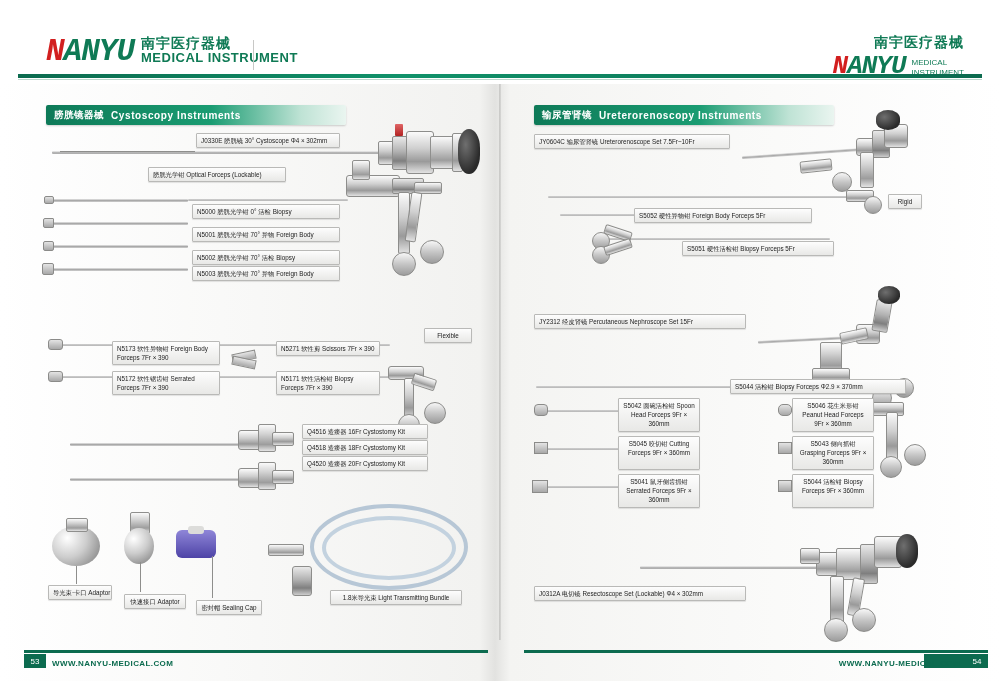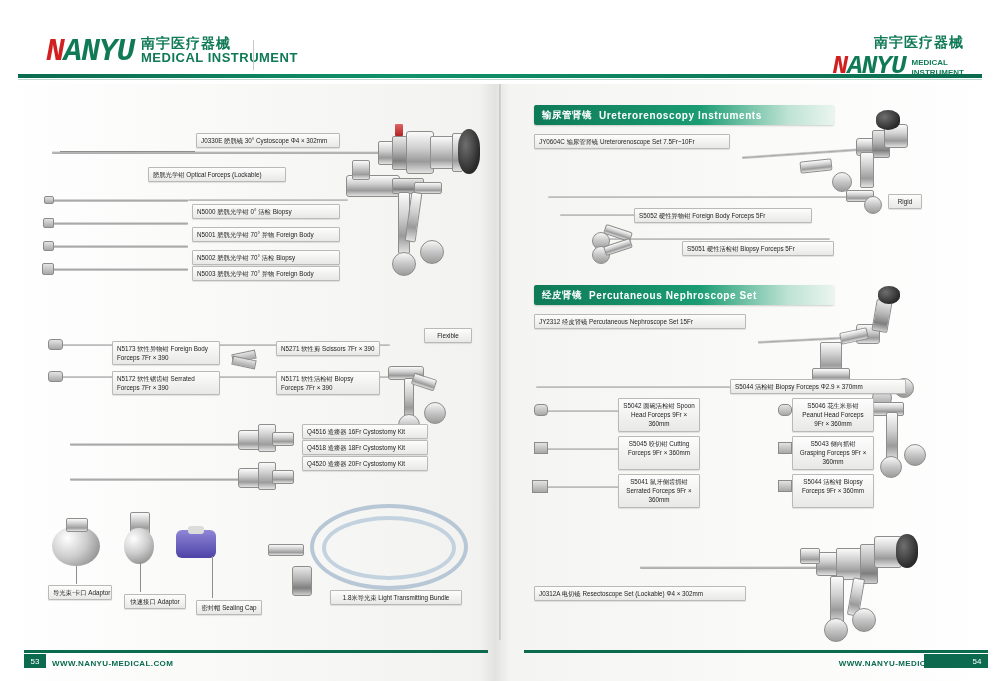--- a/index.html
+++ b/index.html
@@ -42,21 +42,21 @@
   .logo-cn .en{font-size:13px;font-weight:bold;color:#0f7a55;letter-spacing:0.5px;}
   .hdr-divider{
     position:absolute;left:253px;top:40px;width:1px;height:30px;background:#c8c8c6;
   }
   .slogan{position:absolute;left:268px;top:40px;}
   .slogan .cn{font-size:12.5px;color:#444;letter-spacing:5px;}
   .slogan .en{font-size:9px;color:#9a9a9a;letter-spacing:1.6px;font-family:"Liberation Serif",serif;font-style:italic;margin-top:3px;}
   .logo-right{position:absolute;right:36px;top:34px;text-align:right;}
   .logo-right .cn{font-size:14px;font-weight:bold;color:#0f7a55;letter-spacing:1px;}
   .logo-right .row{display:flex;align-items:flex-end;justify-content:flex-end;gap:6px;margin-top:2px;}
-  .logo-right .en{font-size:8px;font-weight:bold;color:#0f7a55;line-height:10px;text-align:left;}
+  .logo-right .en{font-size:8px;font-weight:normal;color:#0f7a55;line-height:10px;text-align:left;}
   
   .footer{position:absolute;left:0;bottom:0;width:1000px;height:36px;margin-left:6px;}
   .f-bar-l{position:absolute;left:18px;bottom:28px;width:464px;height:3px;background:#0c6b4f;}
   .f-bar-r{position:absolute;right:18px;bottom:28px;width:464px;height:3px;background:#0c6b4f;}
   .pg-box{
     position:absolute;bottom:13px;width:22px;height:14px;background:#0c6b4f;color:#fff;
     font-size:8px;display:flex;align-items:center;justify-content:center;
   }
   .pg-left{left:18px;}
   .pg-right{right:18px;padding-left:42px;}
@@ -123,20 +123,24 @@
         <div class="nanyu-word" style="font-size:26px;line-height:24px;"><span class="n1">N</span>ANYU</div>
         <div class="en">
           <span>MEDICAL</span><br><span>INSTRUMENT</span>
         </div>
       </div>
     </div>
     <div class="hdr-rule"></div>
     <div class="hdr-rule2"></div>
   </div>
 
+  <div class="sec" style="left:46px;top:105px;width:300px;">
+    <span class="cn">膀胱镜器械</span>
+    <span class="en">Cystoscopy Instruments</span>
+  </div>
 
   <div>
     <div class="shaft" style="left:52px;top:151px;width:330px;height:3px;"></div>
     <div class="metal" style="left:378px;top:141px;width:14px;height:22px;"></div>
     <div class="red" style="left:395px;top:124px;width:8px;height:12px;"></div>
     <div class="metal d" style="left:392px;top:136px;width:16px;height:32px;"></div>
     <div class="metal" style="left:406px;top:131px;width:26px;height:41px;border-radius:3px;"></div>
     <div class="cyl" style="left:430px;top:136px;width:24px;height:31px;"></div>
     <div class="metal" style="left:452px;top:133px;width:9px;height:37px;"></div>
     <div class="eyecup" style="left:458px;top:129px;width:22px;height:45px;"></div>
@@ -253,24 +257,20 @@
     <div class="shaft thin" style="left:600px;top:238px;width:230px;height:2px;"></div>
     <div class="ring" style="left:592px;top:232px;width:16px;height:16px;"></div>
     <div class="ring" style="left:592px;top:246px;width:16px;height:16px;"></div>
     <div class="metal" style="left:604px;top:228px;width:26px;height:8px;transform:rotate(18deg);"></div>
     <div class="metal" style="left:604px;top:242px;width:26px;height:8px;transform:rotate(-18deg);"></div>
   </div>
   <div class="lbl center" style="left:888px;top:194px;width:34px;">Rigid</div>
   <div class="lbl" style="left:634px;top:208px;width:178px;">S5052 硬性异物钳 Foreign Body Forceps 5Fr</div>
   <div class="lbl" style="left:682px;top:241px;width:152px;">S5051 硬性活检钳 Biopsy Forceps 5Fr</div>
 
-  <div class="sec" style="left:534px;top:285px;width:300px;">
-    <span class="cn">经皮肾镜</span>
-    <span class="en">Percutaneous Nephroscope Set</span>
-  </div>
   <div class="lbl" style="left:534px;top:314px;width:212px;">JY2312 经皮肾镜 Percutaneous Nephroscope Set 15Fr</div>
 
   <div>
     <div class="shaft thin" style="left:758px;top:338px;width:108px;height:3px;transform:rotate(-3deg);"></div>
     <div class="metal" style="left:856px;top:324px;width:22px;height:18px;border-radius:3px;"></div>
     <div class="metal d" style="left:874px;top:300px;width:14px;height:30px;transform:rotate(10deg);"></div>
     <div class="eyecup" style="left:878px;top:286px;width:22px;height:18px;"></div>
     <div class="cyl" style="left:820px;top:342px;width:20px;height:30px;"></div>
     <div class="metal" style="left:812px;top:368px;width:36px;height:12px;border-radius:2px;"></div>
     <div class="metal" style="left:840px;top:330px;width:26px;height:10px;transform:rotate(-12deg);"></div>

